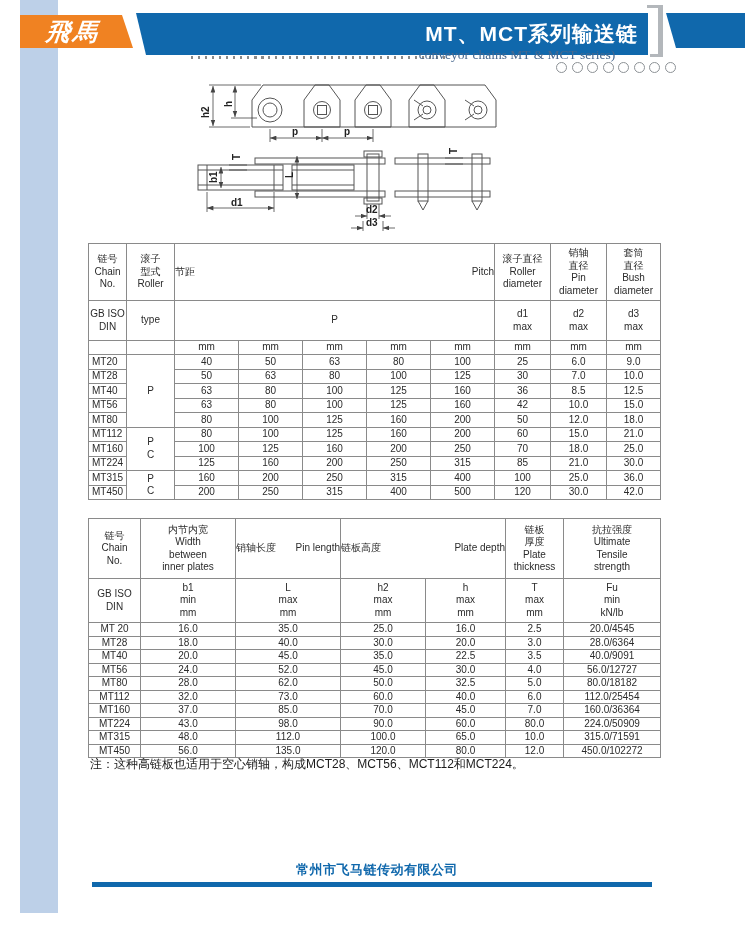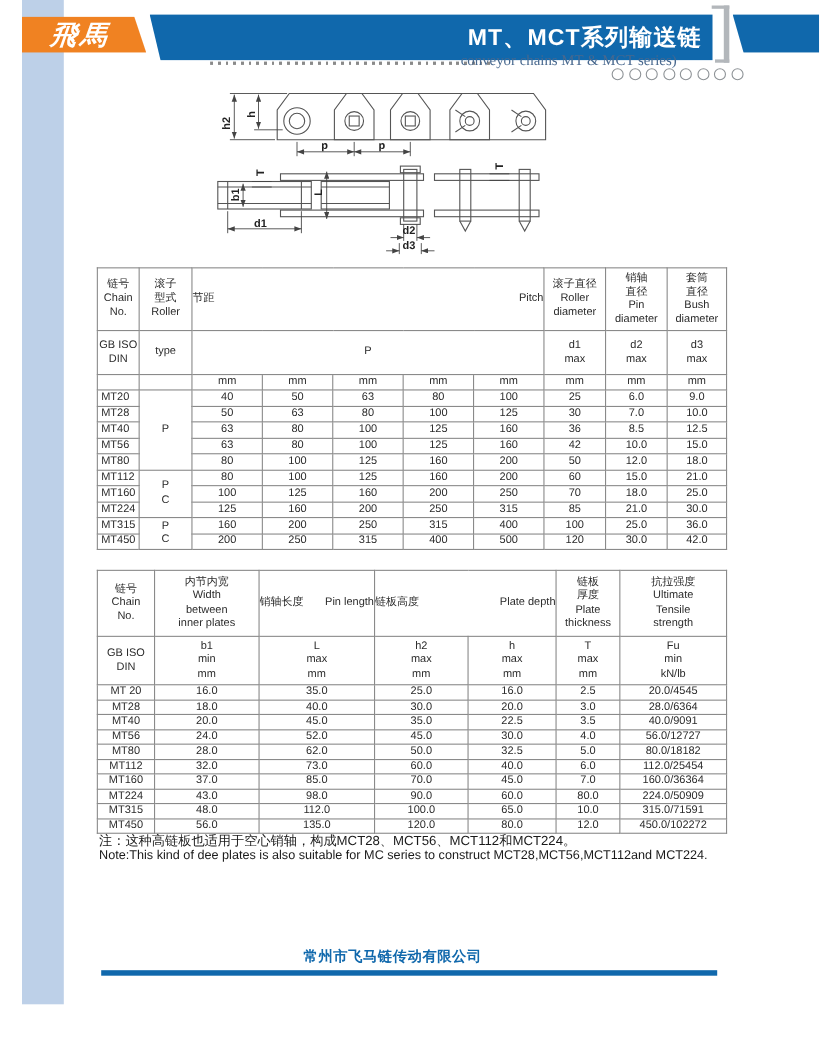--- a/index.html
+++ b/index.html
@@ -55,21 +55,21 @@
   .vs1{height:55px;} .vs2{height:58px;}
   .typecell{line-height:2.1;}
 
   
   .note1{position:absolute;left:90px;top:756px;font-size:12px;color:#1a1a1a;}
   .note2{position:absolute;left:90px;top:772px;font-size:11.5px;color:#1a1a1a;}
 
   
   .footer-rule{position:absolute;left:92px;top:859px;}
   .footer-bar{position:absolute;left:92px;top:882px;width:560px;height:5px;background:#1068ac;}
-  .company-cn{position:absolute;left:276px;top:861px;font-size:13px;font-weight:bold;color:#1068ac;
+  .company-cn{position:absolute;left:296px;top:861px;font-size:13px;font-weight:bold;color:#1068ac;
               font-family:"Liberation Serif",serif;letter-spacing:0.5px;}
   .company-en{position:absolute;left:450px;top:862px;font-size:12px;color:#1068ac;
               font-family:"Liberation Serif",serif;}
 </style>
 </head>
 <body>
 
 <div class="page">
 
   <div class="sidebar"></div>
@@ -529,18 +529,17 @@
           <td>135.0</td>
           <td>120.0</td>
           <td>80.0</td>
           <td>12.0</td>
           <td>450.0/102272</td>
         </tr>
       </tbody>
   </table>
 
   <div class="note1">注：这种高链板也适用于空心销轴，构成MCT28、MCT56、MCT112和MCT224。</div>
-  <div class="note2">Note:This kind of dee plates is also suitable for MC series to construct MCT28,MCT56,MCT112and MCT224.</div>
 
   <div class="footer-bar"></div>
   <div class="company-cn">常州市飞马链传动有限公司</div>
 
 </div>
 
 </body></html>

